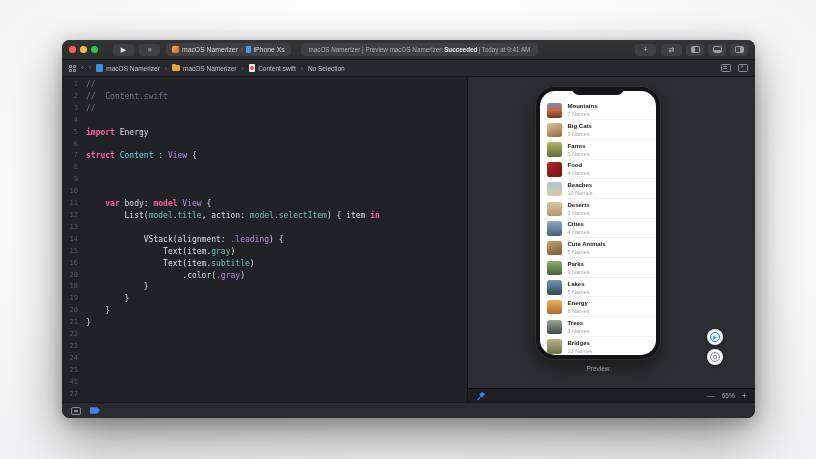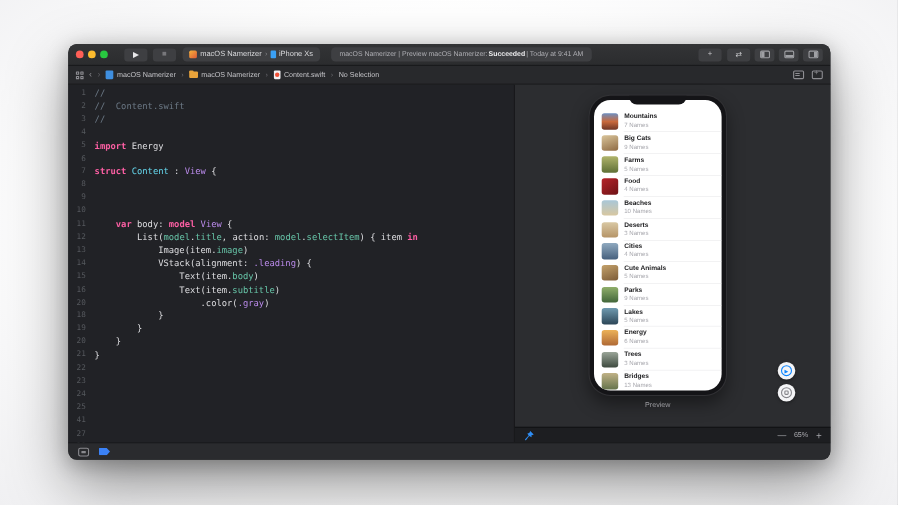--- a/index.html
+++ b/index.html
@@ -255,29 +255,28 @@
           <div class="code-line">
             <span class="ln">11</span>
             <span class="code"><span class="tok-w">    </span><span class="tok-k">var</span><span class="tok-w"> body: </span><span class="tok-k">model</span><span class="tok-w"> </span><span class="tok-p">View</span><span class="tok-w"> {</span></span>
           </div>
           <div class="code-line">
             <span class="ln">12</span>
             <span class="code"><span class="tok-w">        List(</span><span class="tok-g">model</span><span class="tok-w">.</span><span class="tok-g">title</span><span class="tok-w">, action: </span><span class="tok-g">model</span><span class="tok-w">.</span><span class="tok-g">selectItem</span><span class="tok-w">) { item </span><span class="tok-k">in</span></span>
           </div>
           <div class="code-line">
             <span class="ln">13</span>
-            <span class="code"><span class="tok-w">            Image(item.</span><span class="tok-g">image</span><span class="tok-w">)</span></span>
           </div>
           <div class="code-line">
             <span class="ln">14</span>
             <span class="code"><span class="tok-w">            VStack(alignment: </span><span class="tok-p">.leading</span><span class="tok-w">) {</span></span>
           </div>
           <div class="code-line">
             <span class="ln">15</span>
-            <span class="code"><span class="tok-w">                Text(item.</span><span class="tok-g">body</span><span class="tok-w">)</span></span>
+            <span class="code"><span class="tok-w">                Text(item.</span><span class="tok-g">gray</span><span class="tok-w">)</span></span>
           </div>
           <div class="code-line">
             <span class="ln">16</span>
             <span class="code"><span class="tok-w">                Text(item.</span><span class="tok-g">subtitle</span><span class="tok-w">)</span></span>
           </div>
           <div class="code-line">
             <span class="ln">20</span>
             <span class="code"><span class="tok-w">                    .color(</span><span class="tok-p">.gray</span><span class="tok-w">)</span></span>
           </div>
           <div class="code-line">

